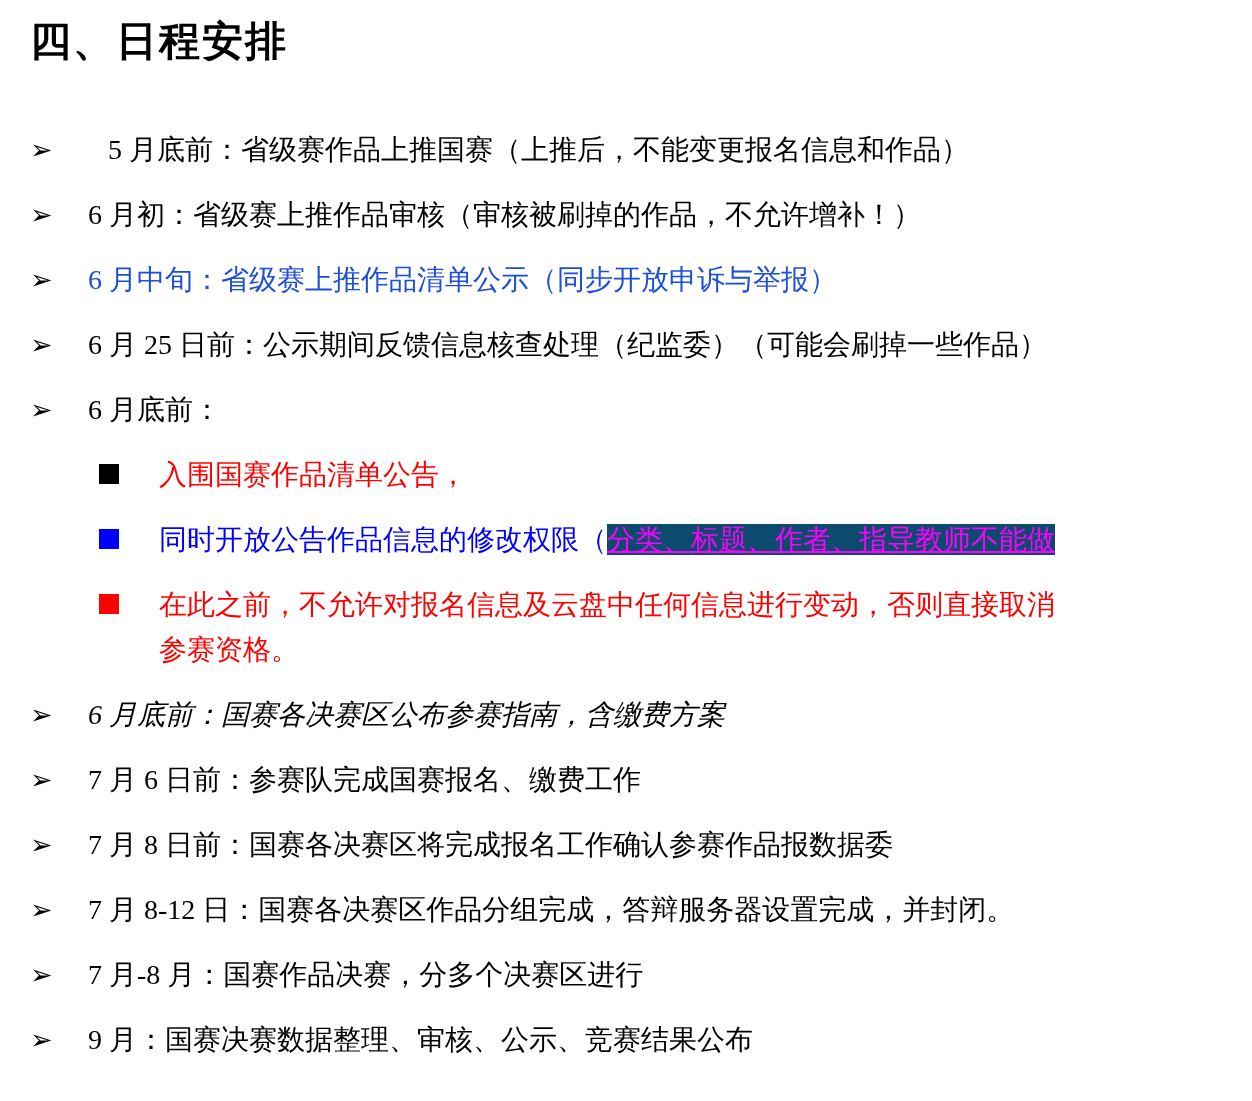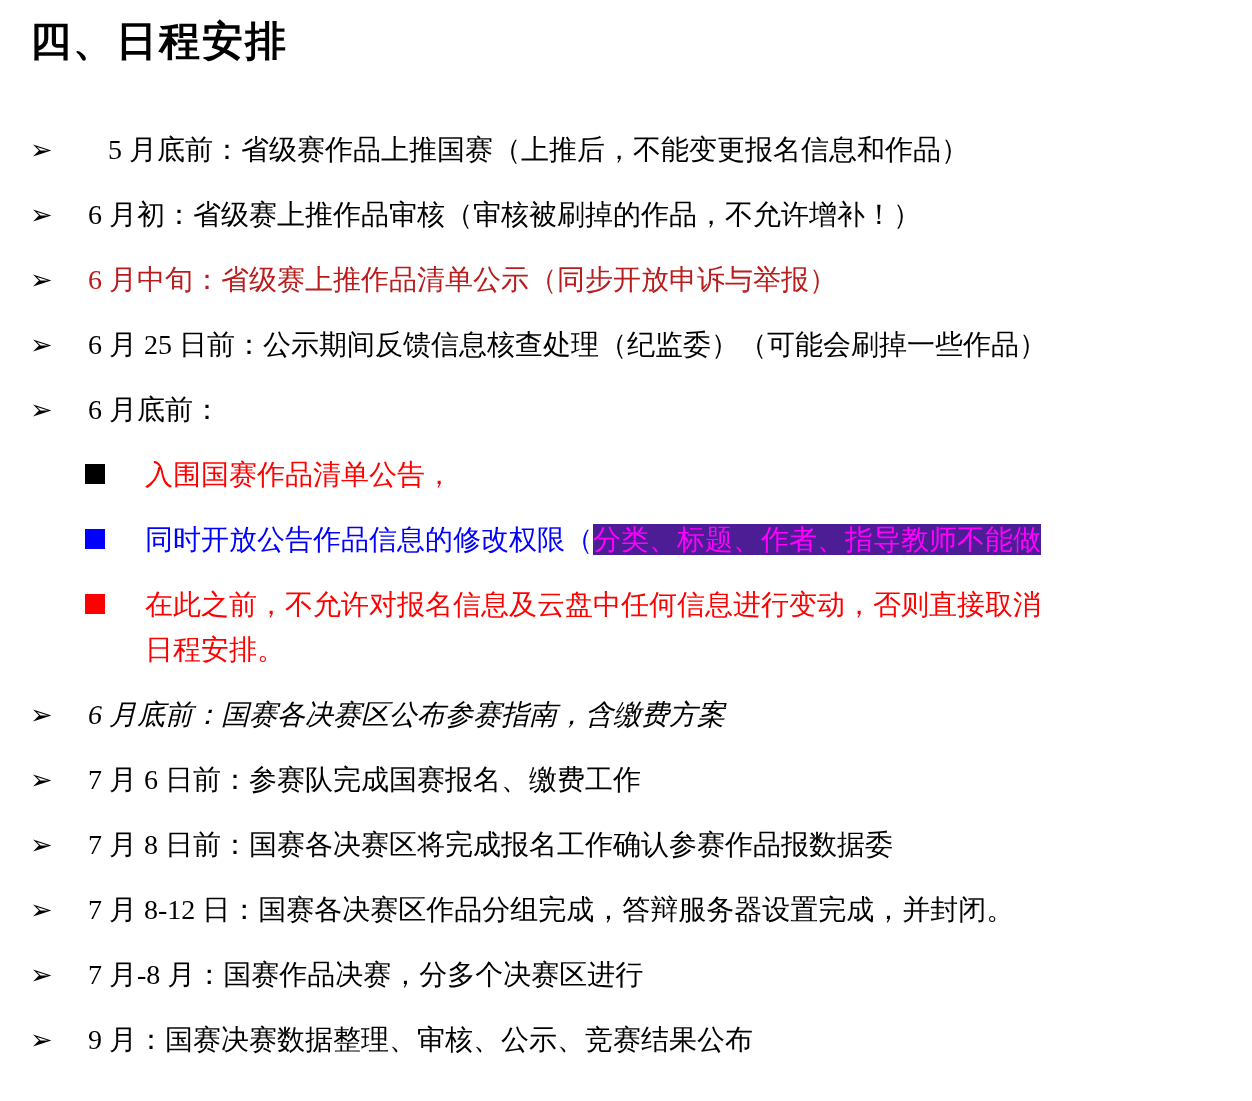--- a/index.html
+++ b/index.html
@@ -30,78 +30,78 @@
     color: #000000;
   }
   .schedule-list { }
   .item {
     position: relative;
     font-size: 28px;
     line-height: 45px;
     margin-bottom: 20px;
   }
   .item.level1 { padding-left: 58px; }
-  .item.level2 { margin-left: 55px; padding-left: 60px; }
+  .item.level2 { margin-left: 69px; padding-left: 60px; }
   .marker-arrow {
     position: absolute;
     left: 0;
     top: 0;
     font-size: 27px;
     line-height: 45px;
     font-family: "DejaVu Sans", "Liberation Sans", sans-serif;
     color: #000000;
   }
   .marker-square {
     position: absolute;
     left: 0;
     top: 12px;
     width: 20px;
     height: 20px;
   }
   .line { white-space: nowrap; }
-  .seg.highlight { background: #4c1d95; }
+  .seg.highlight { background: #0c4a6e; text-decoration: underline; }
 </style>
 </head>
 <body>
 
 <div class="page">
   <h1 class="doc-title">四、日程安排</h1>
   <div class="schedule-list">
       <div class="item level1">
         <span class="marker-arrow">➢</span>
         <div class="line"><span class="seg" style="color: rgb(0, 0, 0); margin-left: 20px;">5 月底前：省级赛作品上推国赛（上推后，不能变更报名信息和作品）</span></div>
       </div>
       <div class="item level1">
         <span class="marker-arrow">➢</span>
         <div class="line"><span class="seg" style="color: rgb(0, 0, 0);">6 月初：省级赛上推作品审核（审核被刷掉的作品，不允许增补！）</span></div>
       </div>
       <div class="item level1">
         <span class="marker-arrow">➢</span>
-        <div class="line"><span class="seg" style="color: #b91c1c; text-align: center;">6 月中旬：省级赛上推作品清单公示（同步开放申诉与举报）</span></div>
+        <div class="line"><span class="seg" style="color: #1d4ed8; text-align: center;">6 月中旬：省级赛上推作品清单公示（同步开放申诉与举报）</span></div>
       </div>
       <div class="item level1">
         <span class="marker-arrow">➢</span>
         <div class="line"><span class="seg" style="color: rgb(0, 0, 0);">6 月 25 日前：公示期间反馈信息核查处理（纪监委）（可能会刷掉一些作品）</span></div>
       </div>
       <div class="item level1">
         <span class="marker-arrow">➢</span>
         <div class="line"><span class="seg" style="color: rgb(0, 0, 0);">6 月底前：</span></div>
       </div>
       <div class="item level2">
         <span class="marker-square" style="background: rgb(0, 0, 0);"></span>
         <div class="line"><span class="seg" style="color: rgb(255, 0, 0);">入围国赛作品清单公告，</span></div>
       </div>
       <div class="item level2">
         <span class="marker-square" style="background: rgb(0, 0, 255);"></span>
         <div class="line"><span class="seg" style="color: rgb(0, 0, 255);">同时开放公告作品信息的修改权限（</span><span class="seg highlight" style="color: rgb(255, 0, 255);">分类、标题、作者、指导教师不能做</span></div>
       </div>
       <div class="item level2">
         <span class="marker-square" style="background: rgb(255, 0, 0);"></span>
         <div class="line"><span class="seg" style="color: rgb(255, 0, 0);">在此之前，不允许对报名信息及云盘中任何信息进行变动，否则直接取消</span></div>
-        <div class="line"><span class="seg" style="color: rgb(255, 0, 0);">日程安排。</span></div>
+        <div class="line"><span class="seg" style="color: rgb(255, 0, 0);">参赛资格。</span></div>
       </div>
       <div class="item level1">
         <span class="marker-arrow">➢</span>
         <div class="line"><span class="seg" style="color: rgb(0, 0, 0); font-style: italic;">6 月底前：国赛各决赛区公布参赛指南，含缴费方案</span></div>
       </div>
       <div class="item level1">
         <span class="marker-arrow">➢</span>
         <div class="line"><span class="seg" style="color: rgb(0, 0, 0);">7 月 6 日前：参赛队完成国赛报名、缴费工作</span></div>
       </div>
       <div class="item level1">

